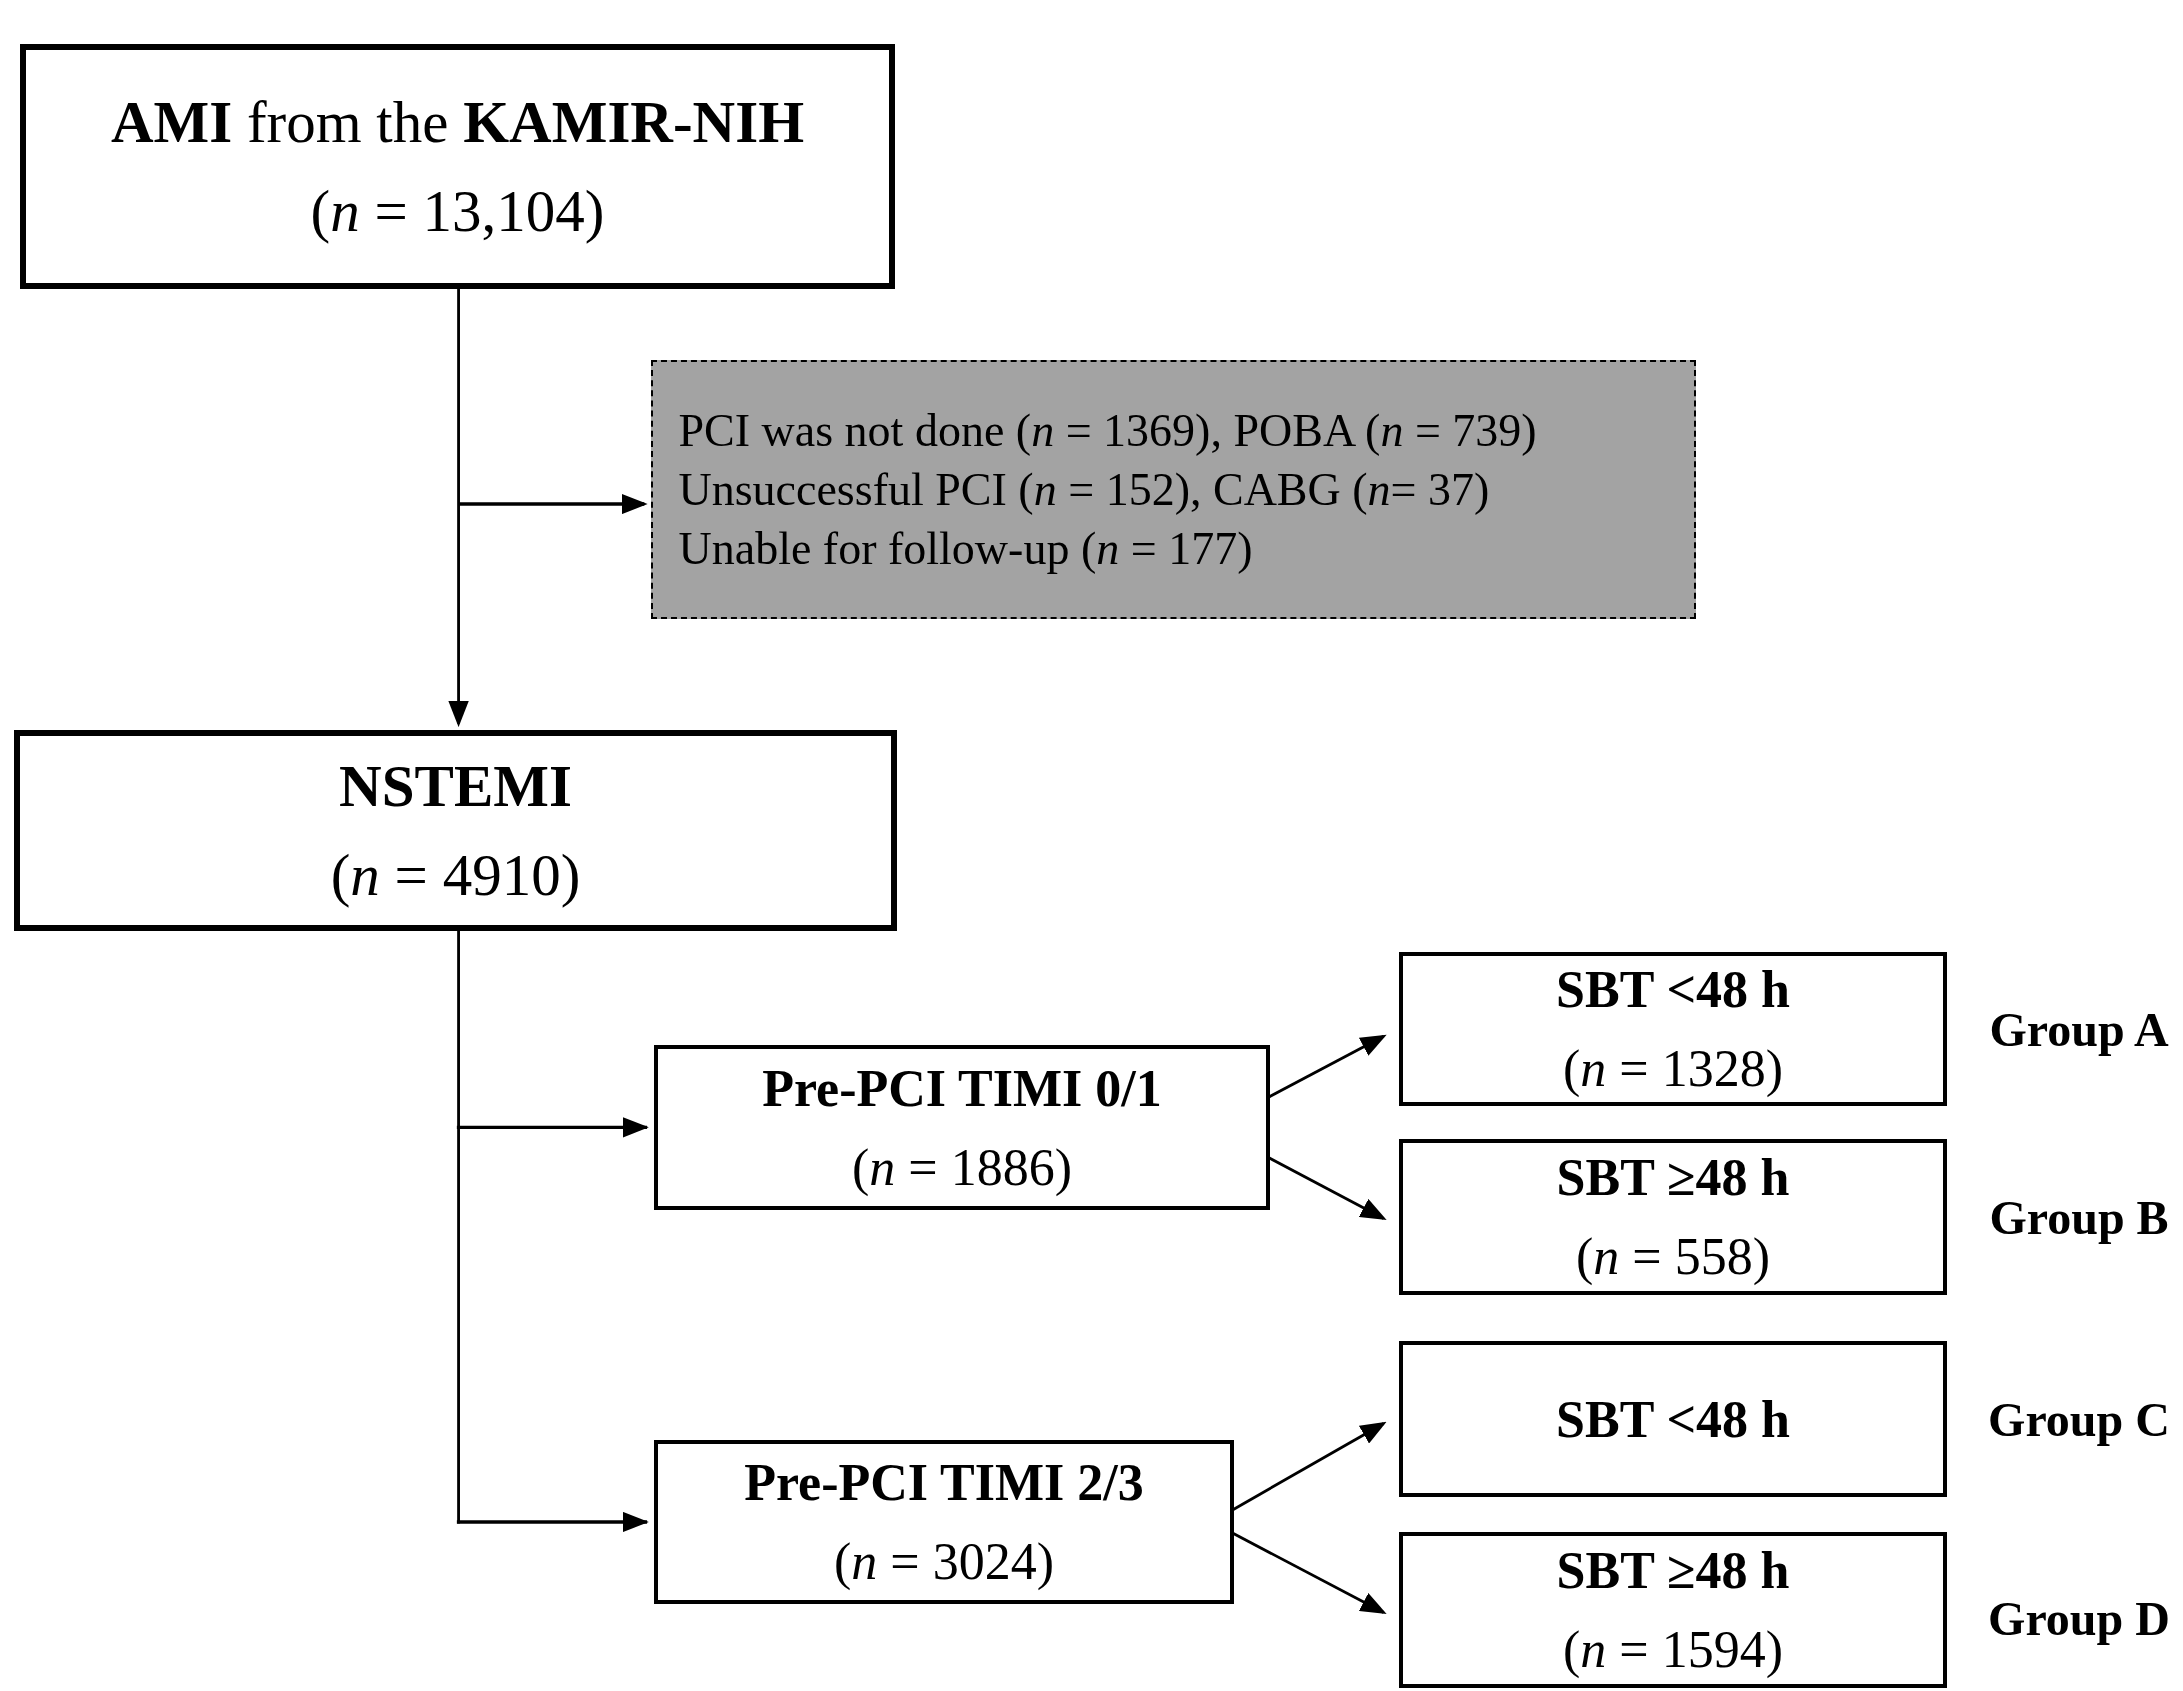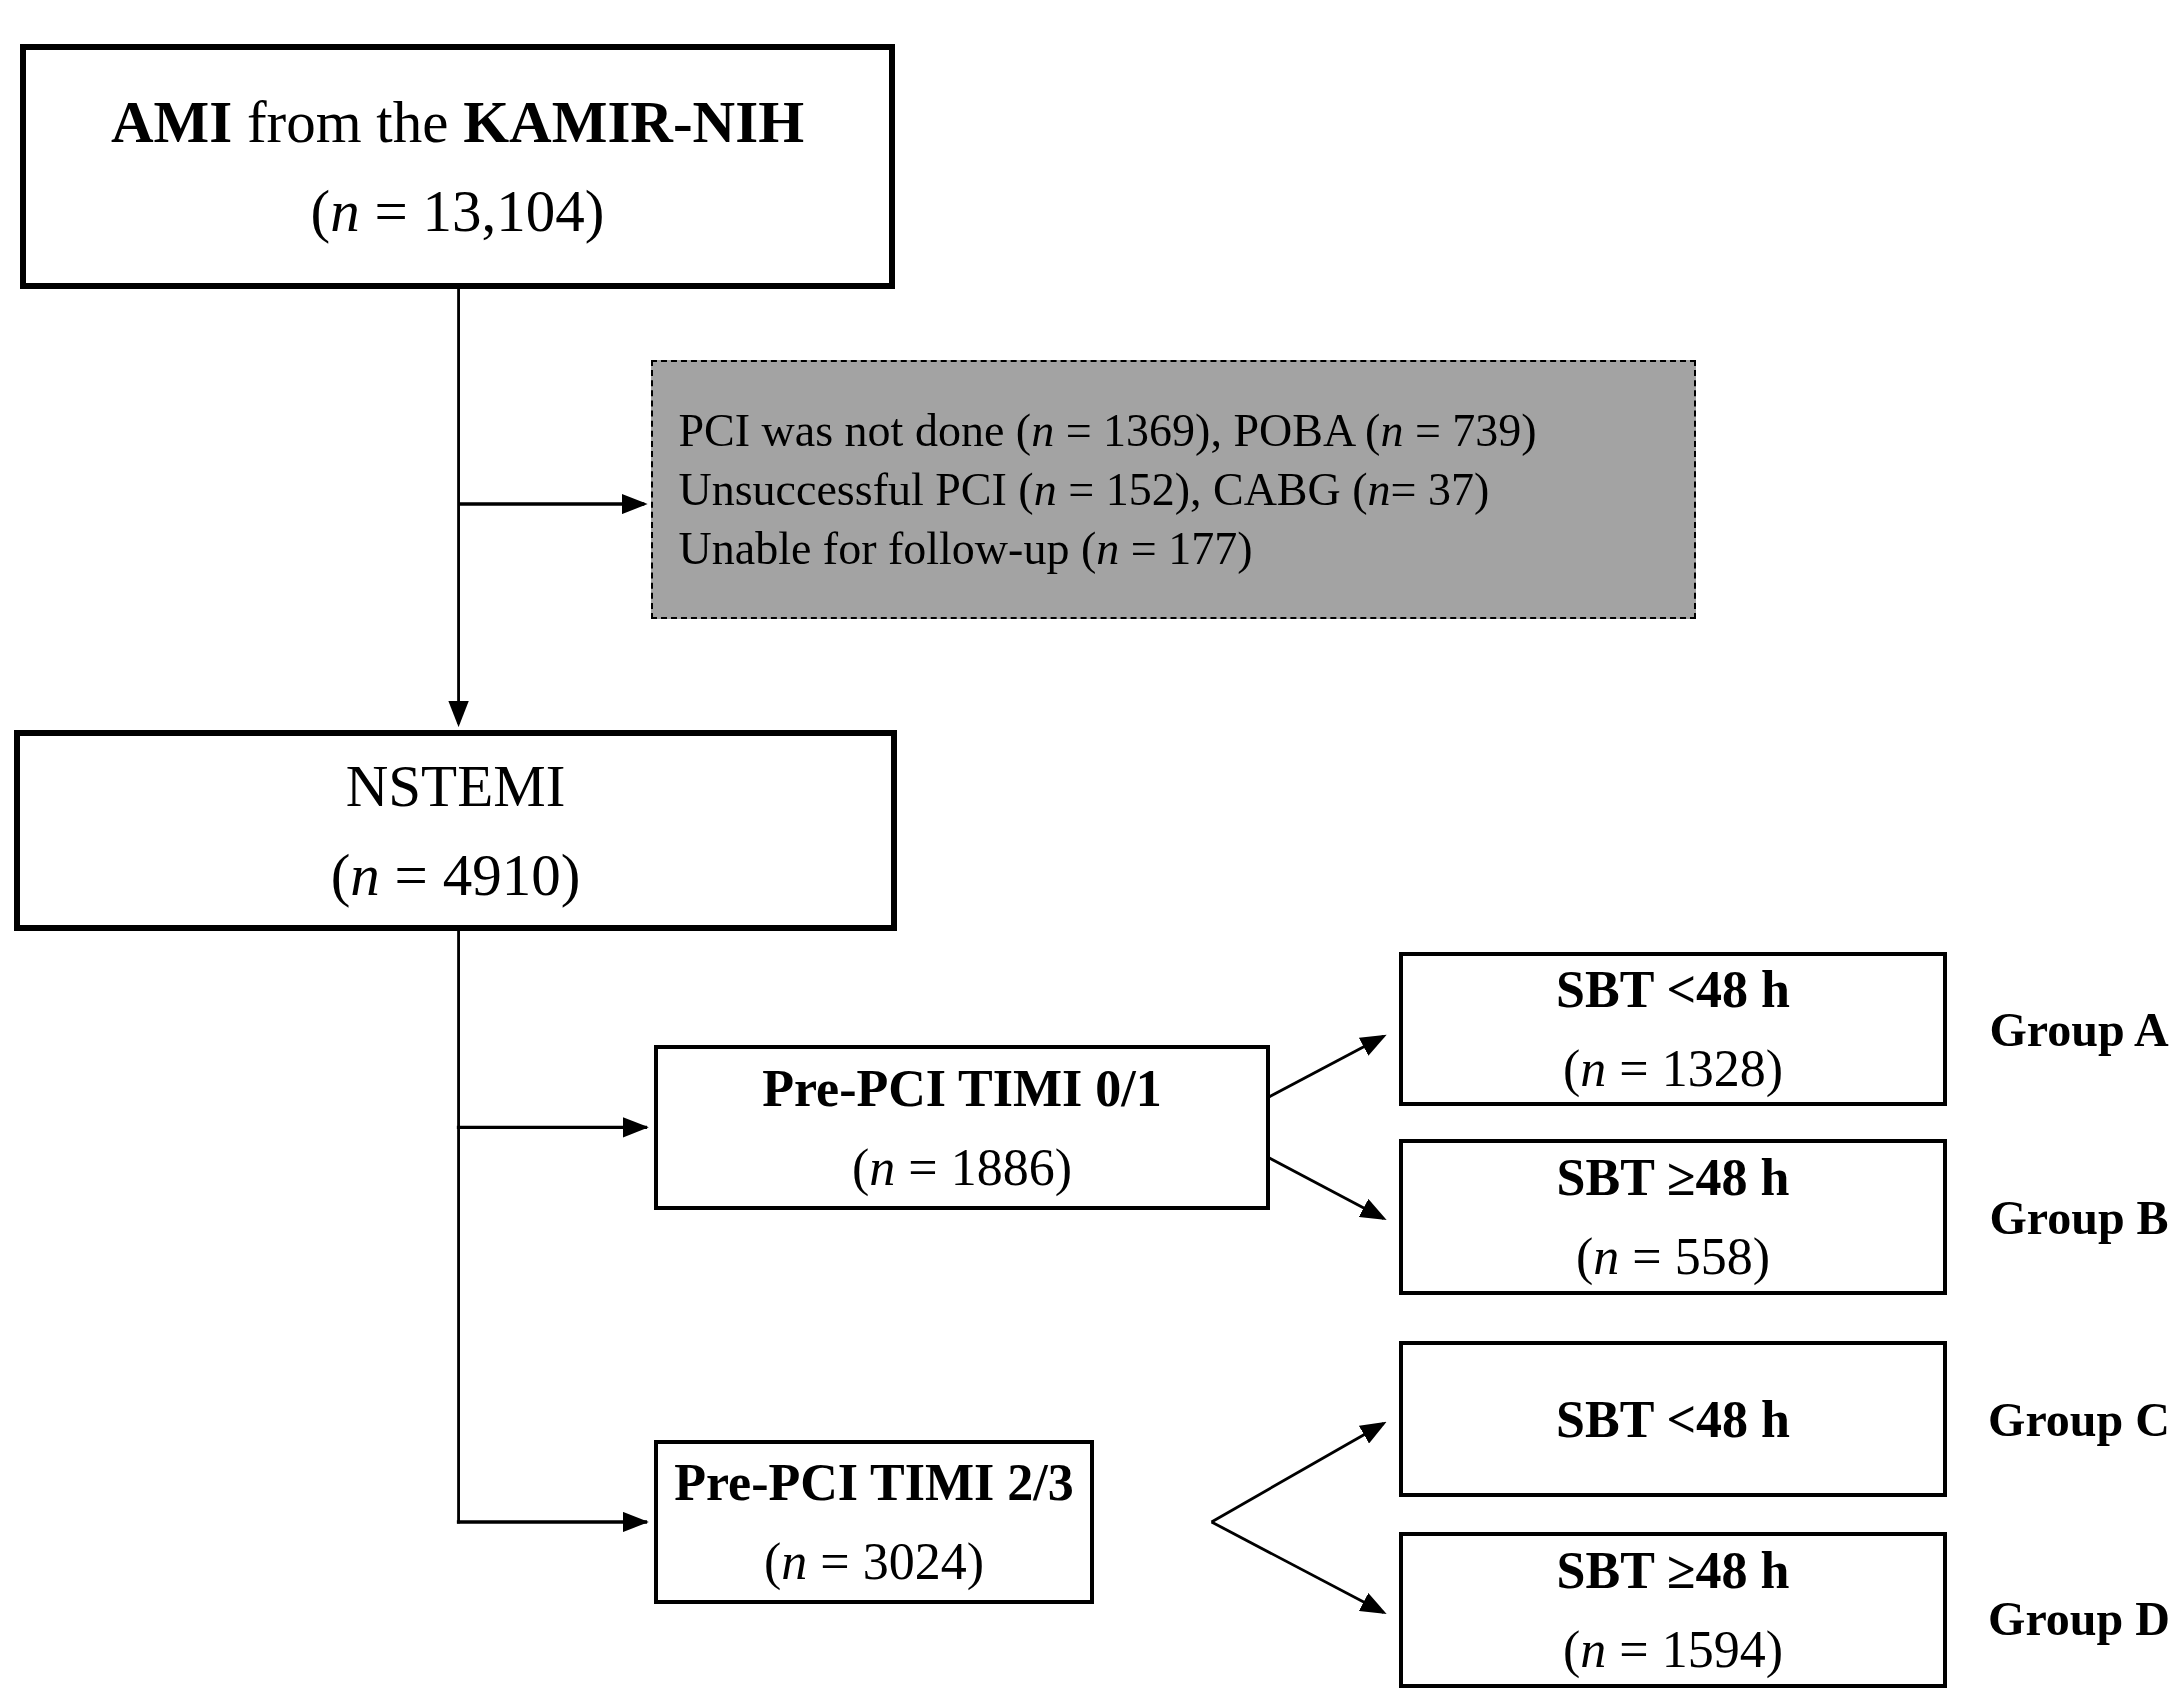--- a/index.html
+++ b/index.html
@@ -55,21 +55,21 @@
     transform:translate(-50%,-50%);
     text-align:center;
     font-weight:bold;
     font-size:48px;
     white-space:nowrap;
   }
   
   #node-ami    { left:20px;   top:17px;   width:875px; height:245px;margin-top:27px; }
   #node-nstemi { left:14px;   top:730px; width:883px; height:201px; }
   #node-timi01 { left:654px; top:1045px; width:616px;  height:165px; }
-  #node-timi23 { left:654px; top:1440px; width:440px;  height:164px; }
+  #node-timi23 { left:654px; top:1440px; width:580px;  height:164px; }
   #node-sbt-a  { left:1399px; top:952px; width:548px;  height:154px; }
   #node-sbt-b  { left:1399px; top:1139px; width:548px;  height:156px; }
   #node-sbt-c  { left:1399px; top:1341px; width:548px;  height:156px; }
   #node-sbt-d  { left:1399px; top:1532px; width:548px;  height:156px; }
   #group-a { left:2079px; top:1029px; }
   #group-b { left:2079px; top:1217px; }
   #group-c { left:2079px; top:1419px; }
   #group-d { left:2079px; top:1618px; }
 </style>
 </head>
@@ -106,21 +106,21 @@
     <div class="line"><span>(</span><span style="font-style: italic;">n</span><span> = 13,104)</span></div>
   </div>
 
   <div class="excl">
     <div class="xline"><span>PCI was not done (</span><span style="font-style: italic;">n</span><span> = 1369), POBA (</span><span style="font-style: italic;">n</span><span> = 739)</span></div>
     <div class="xline"><span>Unsuccessful PCI (</span><span style="font-style: italic;">n</span><span> = 152), CABG (</span><span style="font-style: italic;">n</span><span>= 37)</span></div>
     <div class="xline"><span>Unable for follow-up (</span><span style="font-style: italic;">n</span><span> = 177)</span></div>
   </div>
 
   <div class="node main" id="node-nstemi">
-    <div class="line"><span style="font-weight: normal;">NSTEMI</span></div>
+    <div class="line"><span style="font-weight: bold;">NSTEMI</span></div>
     <div class="line"><span>(</span><span style="font-style: italic;">n</span><span> = 4910)</span></div>
   </div>
 
   <div class="node sub" id="node-timi01">
     <div class="line"><span style="font-weight: bold;">Pre-PCI TIMI 0/1</span></div>
     <div class="line"><span>(</span><span style="font-style: italic;">n</span><span> = 1886)</span></div>
   </div>
 
   <div class="node sub" id="node-timi23">
     <div class="line"><span style="font-weight: bold;">Pre-PCI TIMI 2/3</span></div>

